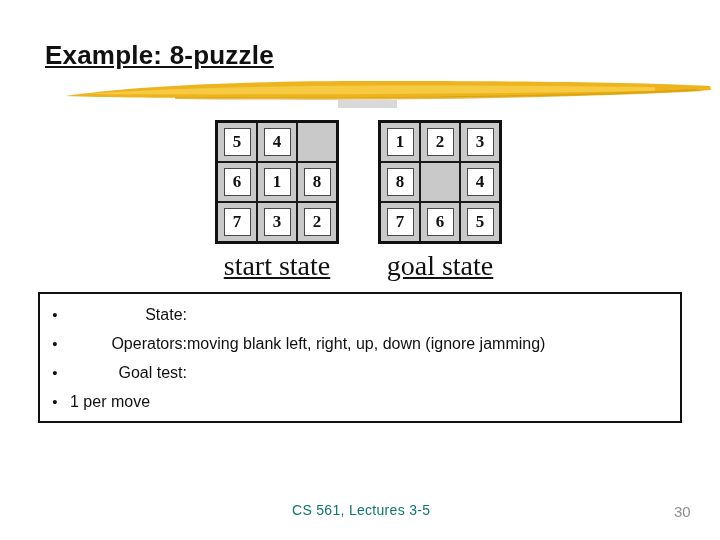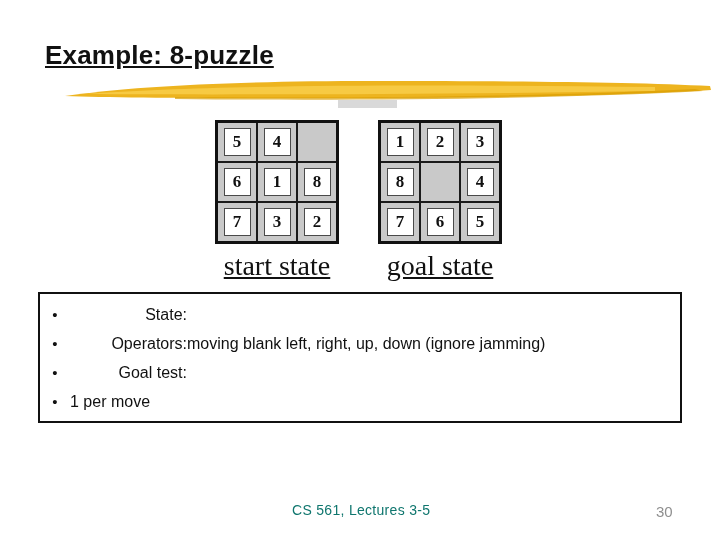--- a/index.html
+++ b/index.html
@@ -72,21 +72,21 @@
     font-size:15px; color:#111111;
   }
   .desc-label { width:117px;text-align:right; }
   .desc-text  { flex:1; white-space:nowrap; }
   .footer-course {
     position:absolute; left:292px; top:502px;
     font-size:14px; color:#0f766e;
     letter-spacing:0.3px;
   }
   .footer-page {
-    position:absolute; left:656px; top:503px;
+    position:absolute; left:674px; top:503px;
     font-size:15px; color:#8f8f8f;
   }
 </style>
 </head>
 <body>
 
 <h1 class="slide-title">Example: 8-puzzle</h1>
 
 <svg class="swoosh" viewBox="0 0 662 34" preserveAspectRatio="none">
   <path d="M10,24 C80,14 180,9 320,9 C460,9 580,10 655,14 L656,18 C560,24 420,26 280,26 C160,26 60,26 10,24 Z" fill="#EDB41F"></path>

